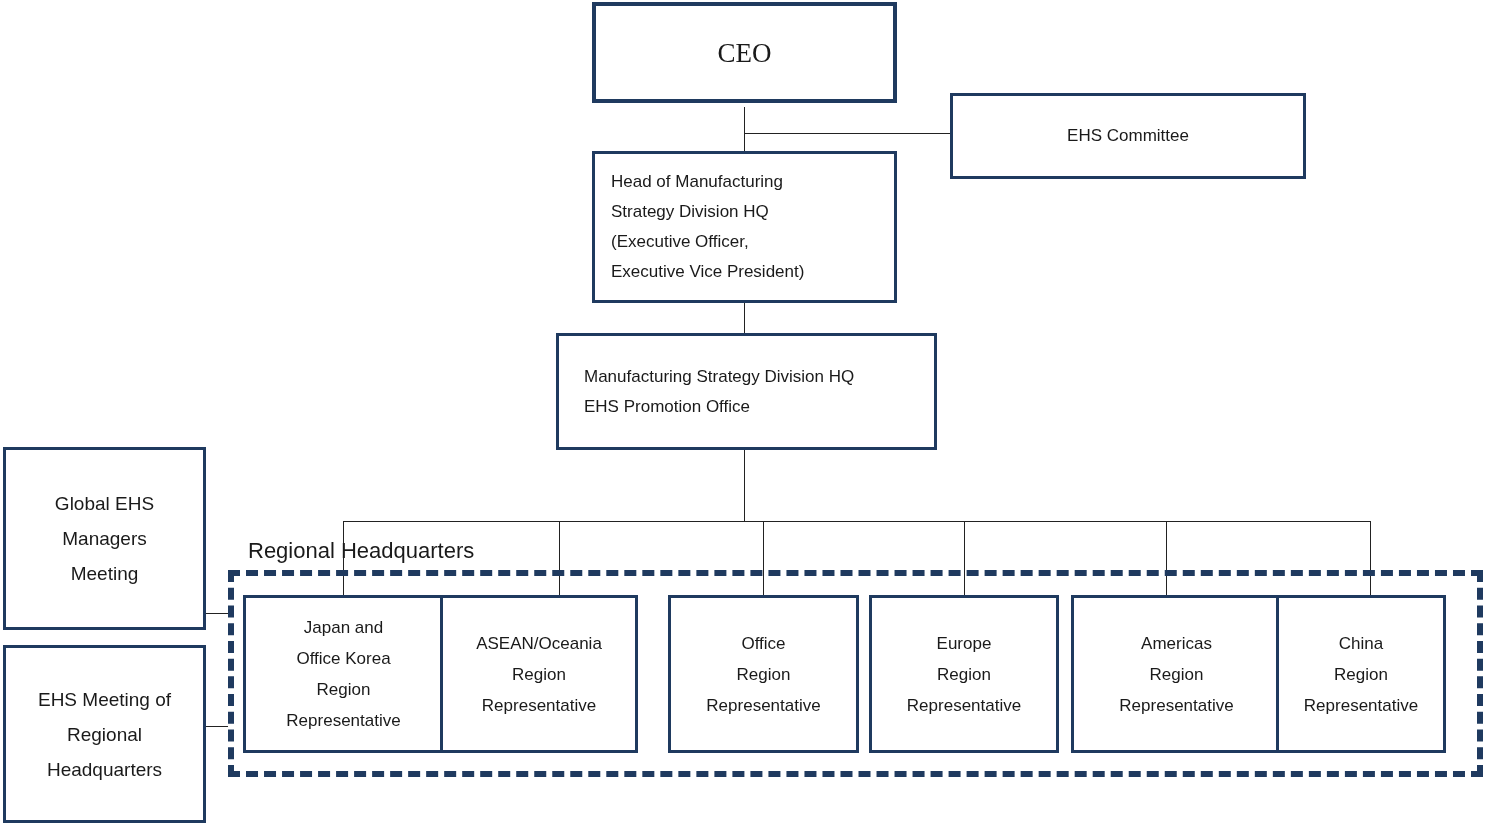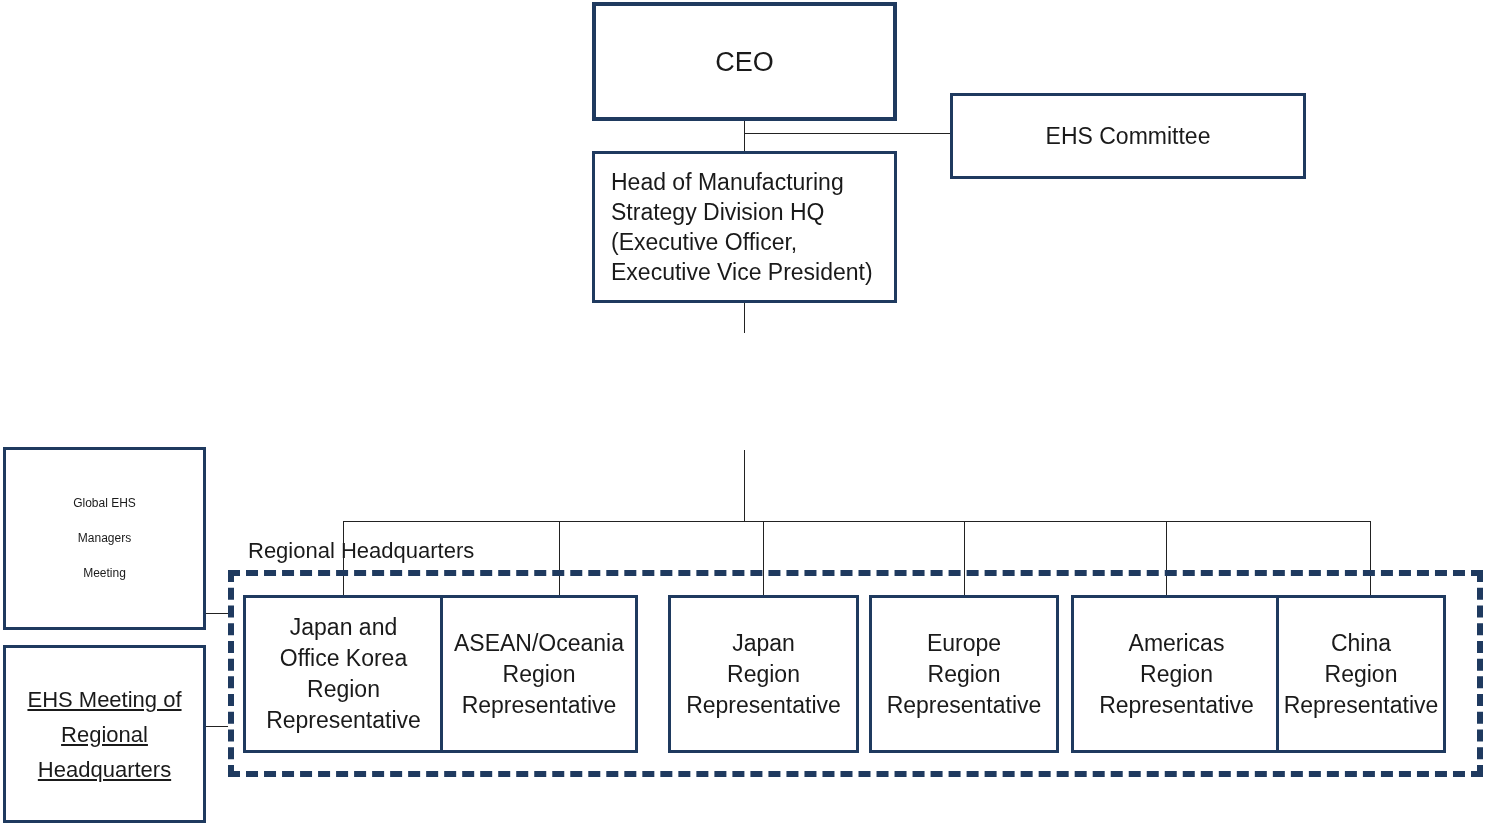--- a/index.html
+++ b/index.html
@@ -18,21 +18,21 @@
     color: var(--text);
     overflow: hidden;
   }
   .box {
     position: absolute;
     box-sizing: border-box;
     background: #ffffff;
     border: 3px solid var(--navy);
     display: flex;
     align-items: center;
-    font-size: 23px;
+    font-size: 17px;
     line-height: 30px;
   }
   .box .lbl { white-space: pre-line; width: 100%; }
   .box.center { justify-content: center; text-align: center; }
   .box.leftalign { text-align: left; }
   .box.leftalign .lbl { width: auto; }
   .vline, .hline { position: absolute; background: var(--line); }
   .vline { width: 1px; }
   .hline { height: 1px; }
   .dashed-rect {
@@ -66,63 +66,67 @@
   <div class="vline" style="left:763px; top:521px; height:74px;"></div>
   <div class="vline" style="left:964px; top:521px; height:74px;"></div>
   <div class="vline" style="left:1166px; top:521px; height:74px;"></div>
   <div class="vline" style="left:1370px; top:521px; height:74px;"></div>
   <div class="hline" style="left:205px; top:613px; width:23px;"></div>
   <div class="hline" style="left:205px; top:726px; width:23px;"></div>
 
   <div class="dashed-rect"></div>
   <div class="group-label">Regional Headquarters</div>
 
-  <div class="box center" style="left:592px; top:2px; width:305px; height:119px; border-width:4px; font-size:27px;">
+  <div class="box center" style="left:592px; top:2px; width:305px; height:101px; border-width:4px; font-size:27px;font-family:Liberation Serif, serif;">
     <span class="lbl">CEO</span>
   </div>
 
   <div class="box center" style="left:950px; top:93px; width:356px; height:86px;">
     <span class="lbl">EHS Committee</span>
   </div>
 
   <div class="box leftalign" style="left:592px; top:151px; width:305px; height:152px; padding-left:16px;">
     <span class="lbl">Head of Manufacturing
 Strategy Division HQ
 (Executive Officer,
 Executive Vice President)</span>
   </div>
 
+  <div class="box leftalign" style="left:556px; top:333px; width:381px; height:117px; padding-left:25px;">
+    <span class="lbl">Manufacturing Strategy Division HQ
+EHS Promotion Office</span>
+  </div>
 
-  <div class="box center" style="left:3px; top:447px; width:203px; height:183px; font-size:12px; line-height:35px;justify-content:flex-end;">
+  <div class="box center" style="left:3px; top:447px; width:203px; height:183px; font-size:19px; line-height:35px;justify-content:flex-end;">
     <span class="lbl">Global EHS
 Managers
 Meeting</span>
   </div>
 
-  <div class="box center" style="left:3px; top:645px; width:203px; height:178px; font-size:22px; line-height:35px;text-decoration:underline;">
+  <div class="box center" style="left:3px; top:645px; width:203px; height:178px; font-size:19px; line-height:35px;">
     <span class="lbl">EHS Meeting of
 Regional
 Headquarters</span>
   </div>
 
   <div class="box center region-box" style="left:243px; width:201px;">
     <span class="lbl">Japan and
 Office Korea
 Region
 Representative</span>
   </div>
 
   <div class="box center region-box" style="left:440px; width:198px;">
     <span class="lbl">ASEAN/Oceania
 Region
 Representative</span>
   </div>
 
   <div class="box center region-box" style="left:668px; width:191px;">
-    <span class="lbl">Japan
+    <span class="lbl">Office
 Region
 Representative</span>
   </div>
 
   <div class="box center region-box" style="left:869px; width:190px;">
     <span class="lbl">Europe
 Region
 Representative</span>
   </div>
 

